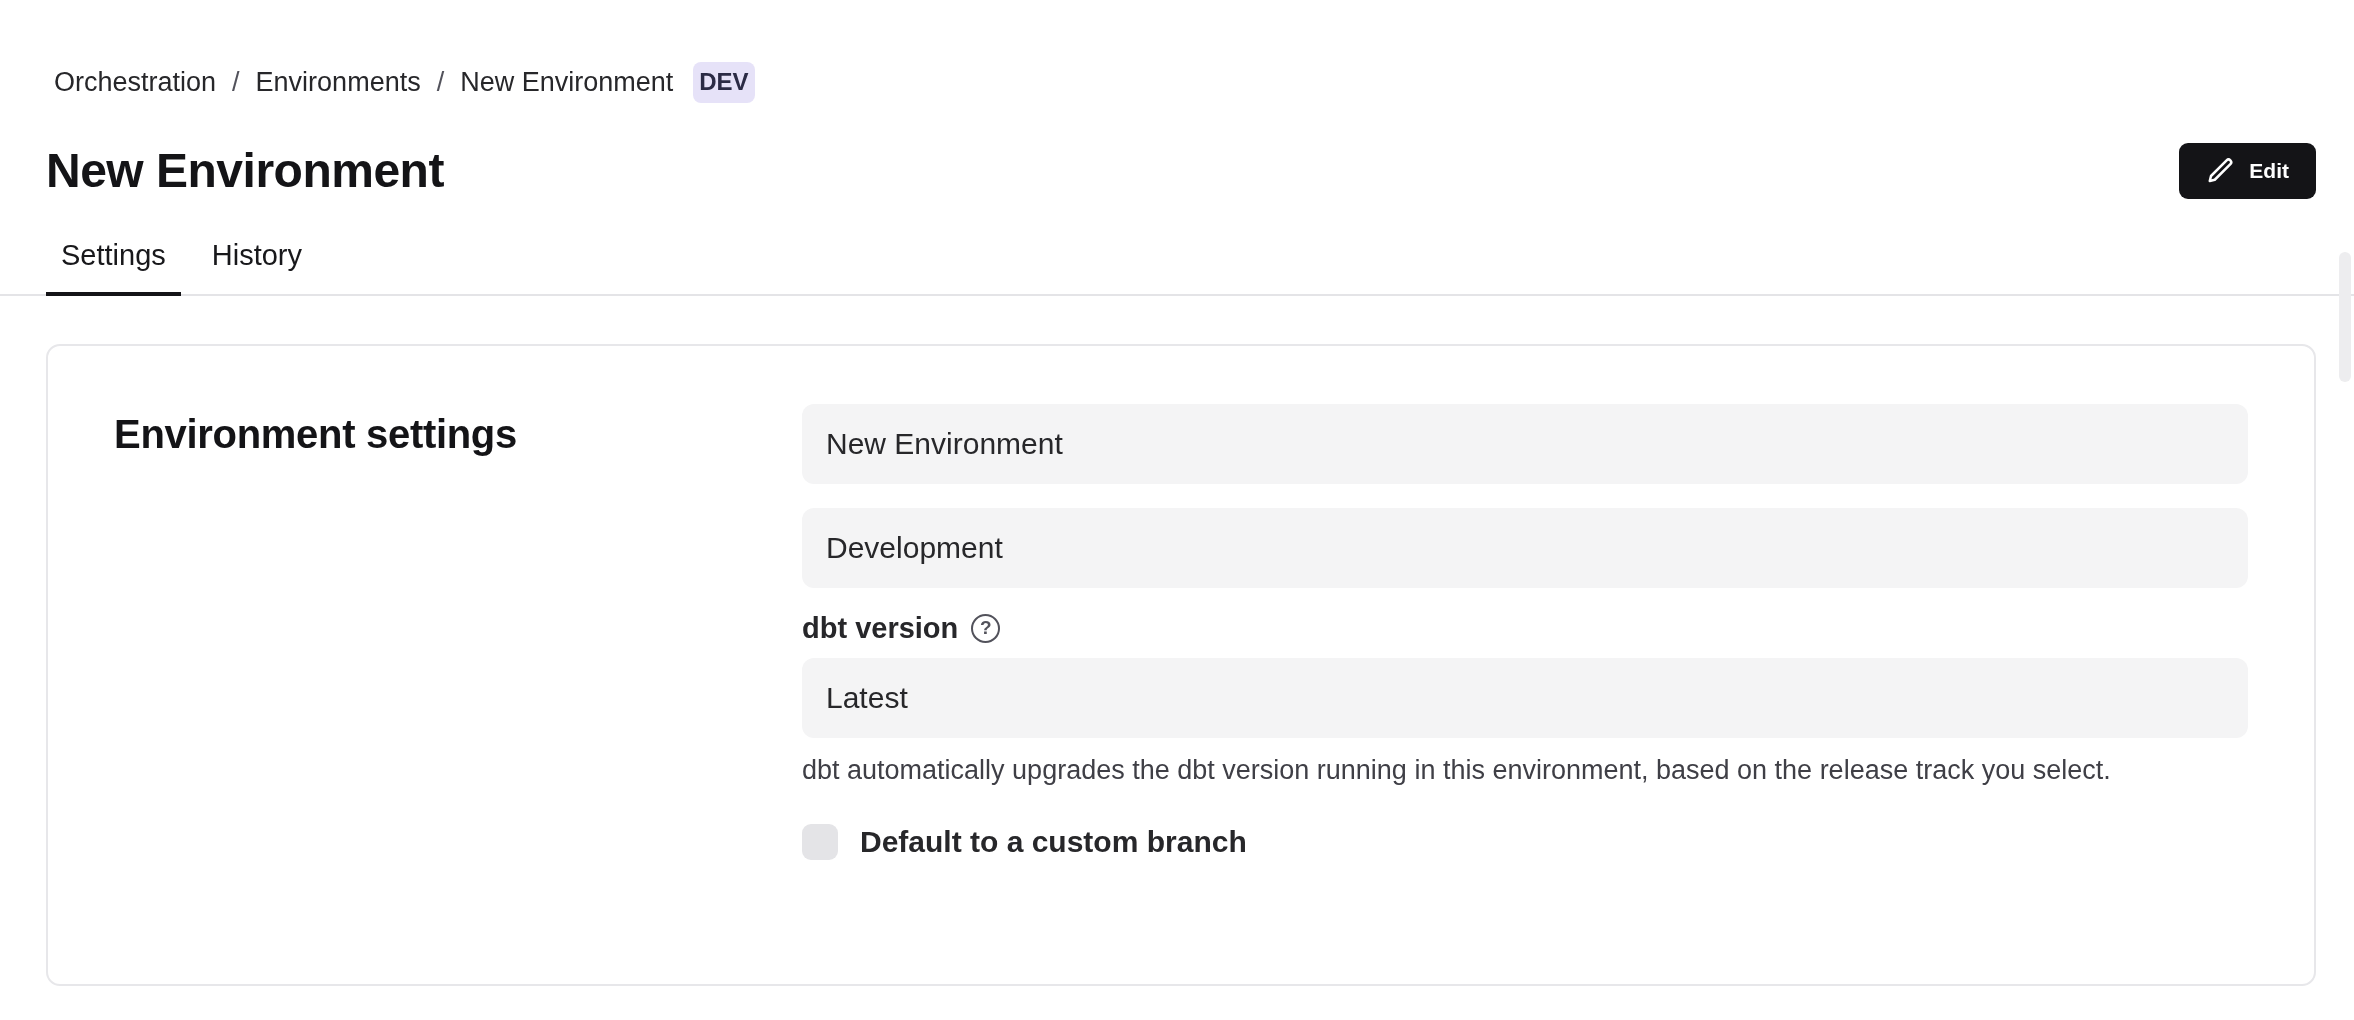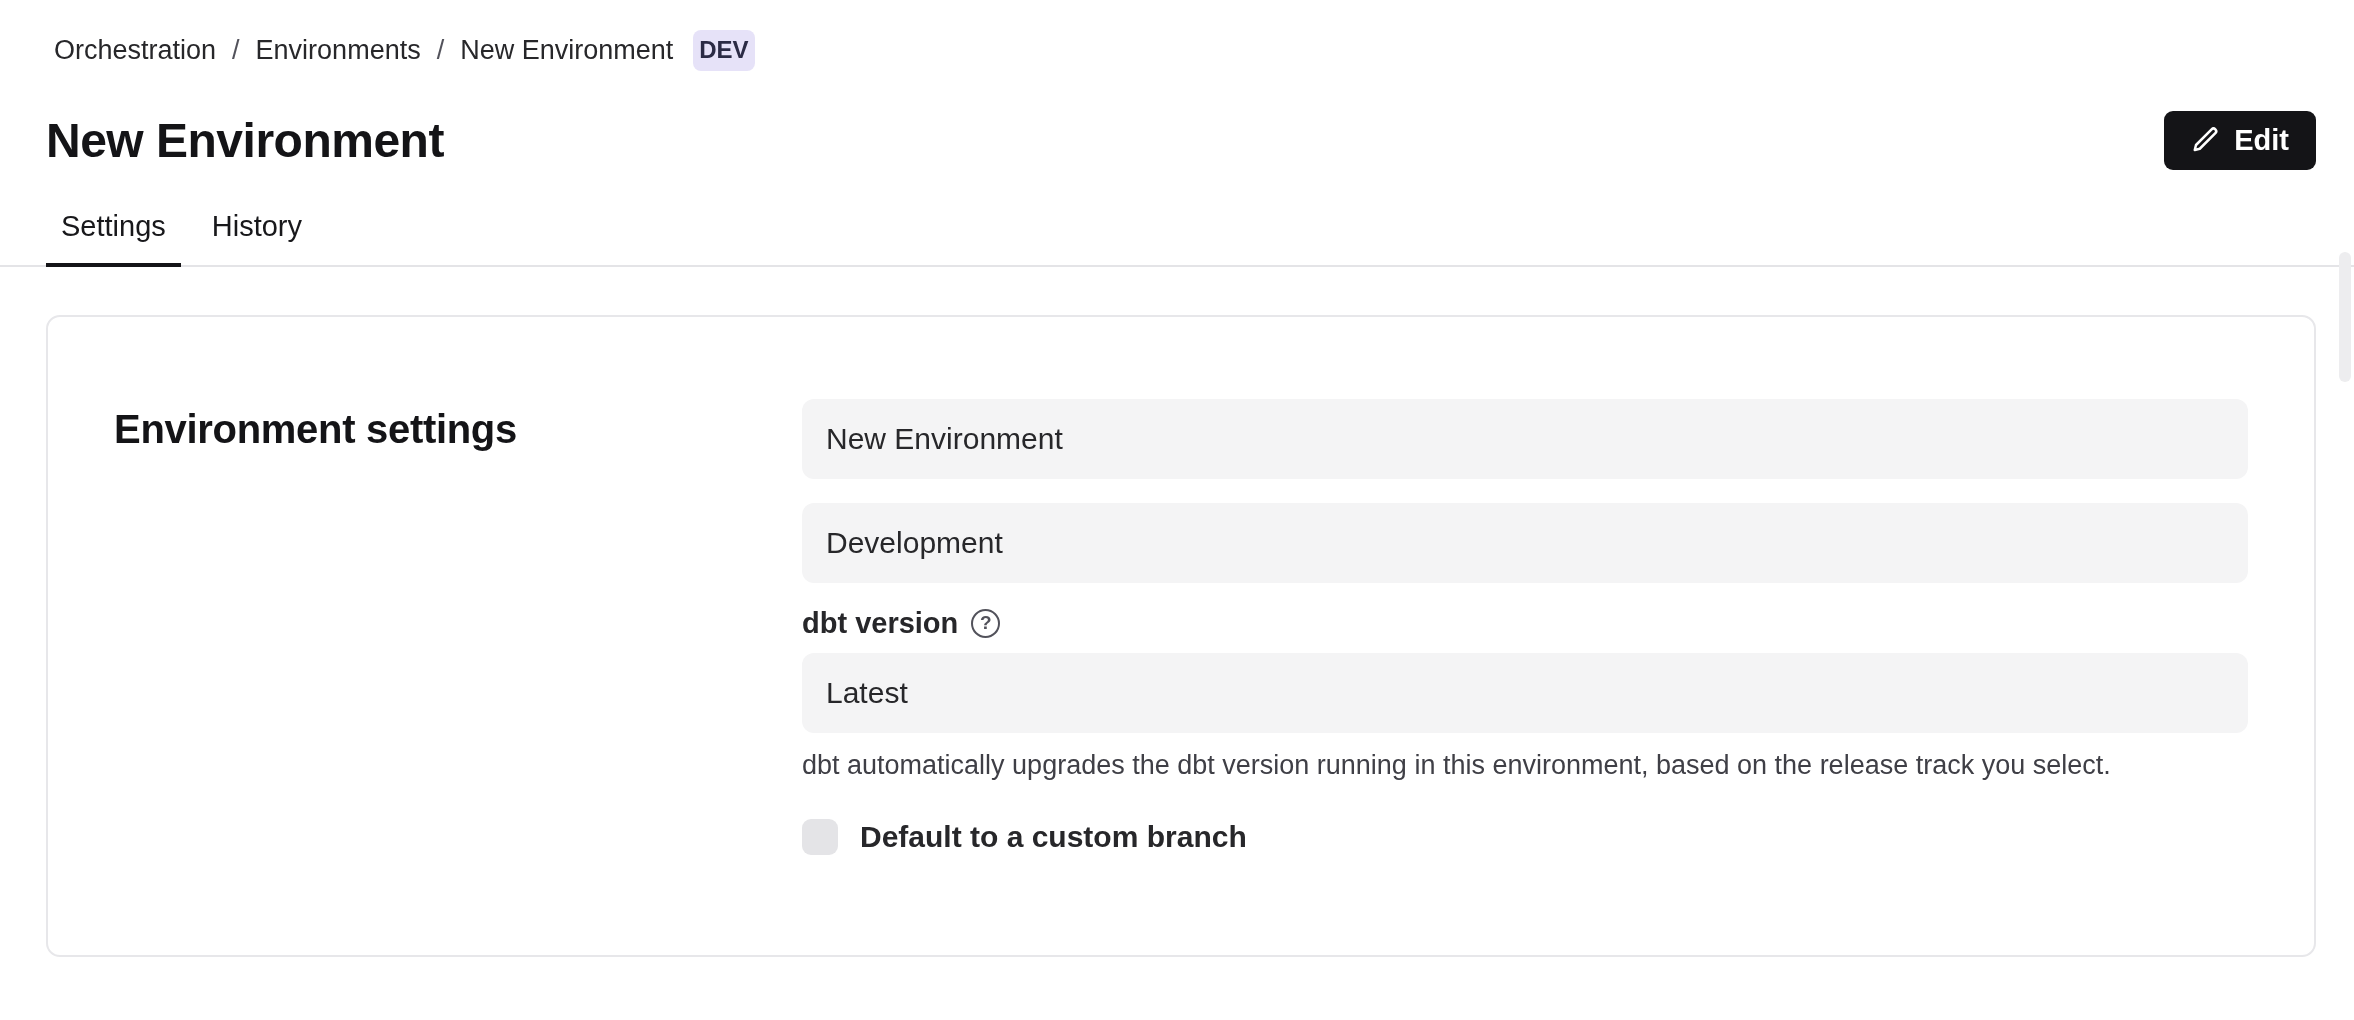--- a/index.html
+++ b/index.html
@@ -3,21 +3,21 @@
 <meta charset="utf-8">
 <style>
   * { box-sizing: border-box; margin: 0; padding: 0; }
   html, body { width: 2354px; height: 1020px; background: #ffffff; }
   body {
     font-family: "Liberation Sans", sans-serif;
     color: #18181b;
     position: relative;
     overflow: hidden;
   }
-  .page { padding: 30px 38px 0 46px; }
+  .page { padding: 30px 38px 0 46px; margin-top: 32px; }
 
   
   .breadcrumb {
     display: flex; align-items: center; gap: 16px;
     font-size: 27px; color: #27272a; padding-left: 8px;
   }
   .breadcrumb a { color: #27272a; text-decoration: none; cursor: pointer; }
   .breadcrumb .sep { color: #52525b; }
   .badge {
     background: #e6e2f8; color: #2b2b45;
@@ -25,42 +25,42 @@
     padding: 6px 6px; border-radius: 8px; margin-left: 4px;
     line-height: 1.2;
   }
 
   
   .header { display: flex; justify-content: space-between; align-items: center; margin-top: 40px; }
   .title { font-size: 48px; font-weight: 700; letter-spacing: -0.5px; color: #141417; }
   .edit-btn {
     background: #141417; color: #ffffff; border: none;
     font-family: "Liberation Sans", sans-serif;
-    font-size: 29px; font-weight: 600;
+    font-size: 21px; font-weight: 600;
     border-radius: 9px; padding: 13px 27px;
     display: inline-flex; align-items: center; gap: 13px; cursor: pointer;
   }
   .edit-btn svg { display: block; }
 
   
   .tabs { display: flex; margin-top: 32px; gap: 16px; }
   .tab {
     font-size: 29px; color: #18181b; padding: 8px 15px 20px; cursor: pointer;
     border-bottom: 4px solid transparent;
   }
   .tab.active { border-bottom-color: #141417; text-align: center; }
   .divider { height: 2px; background: #e4e4e7; margin: -2px -38px 0 -46px; }
 
   
   .card {
     margin-top: 48px;
     border: 2px solid #e7e7ea; border-radius: 14px;
     height: 642px;
     display: flex;
-    padding: 82px 66px 60px 66px;
+    padding: 58px 66px 60px 66px;
     background: #ffffff;
   }
   .card-left { width: 688px; flex-shrink: 0; }
   .section-title { font-size: 40px; font-weight: 700; color: #141417; margin-top: 8px; letter-spacing: -0.3px; }
   .card-right { flex: 1; max-width: 1452px; }
 
   .field { margin-bottom: 24px; }
   .field-label {
     font-size: 29px; font-weight: 600; color: #27272a;
     margin-bottom: 13px; display: flex; align-items: center;

